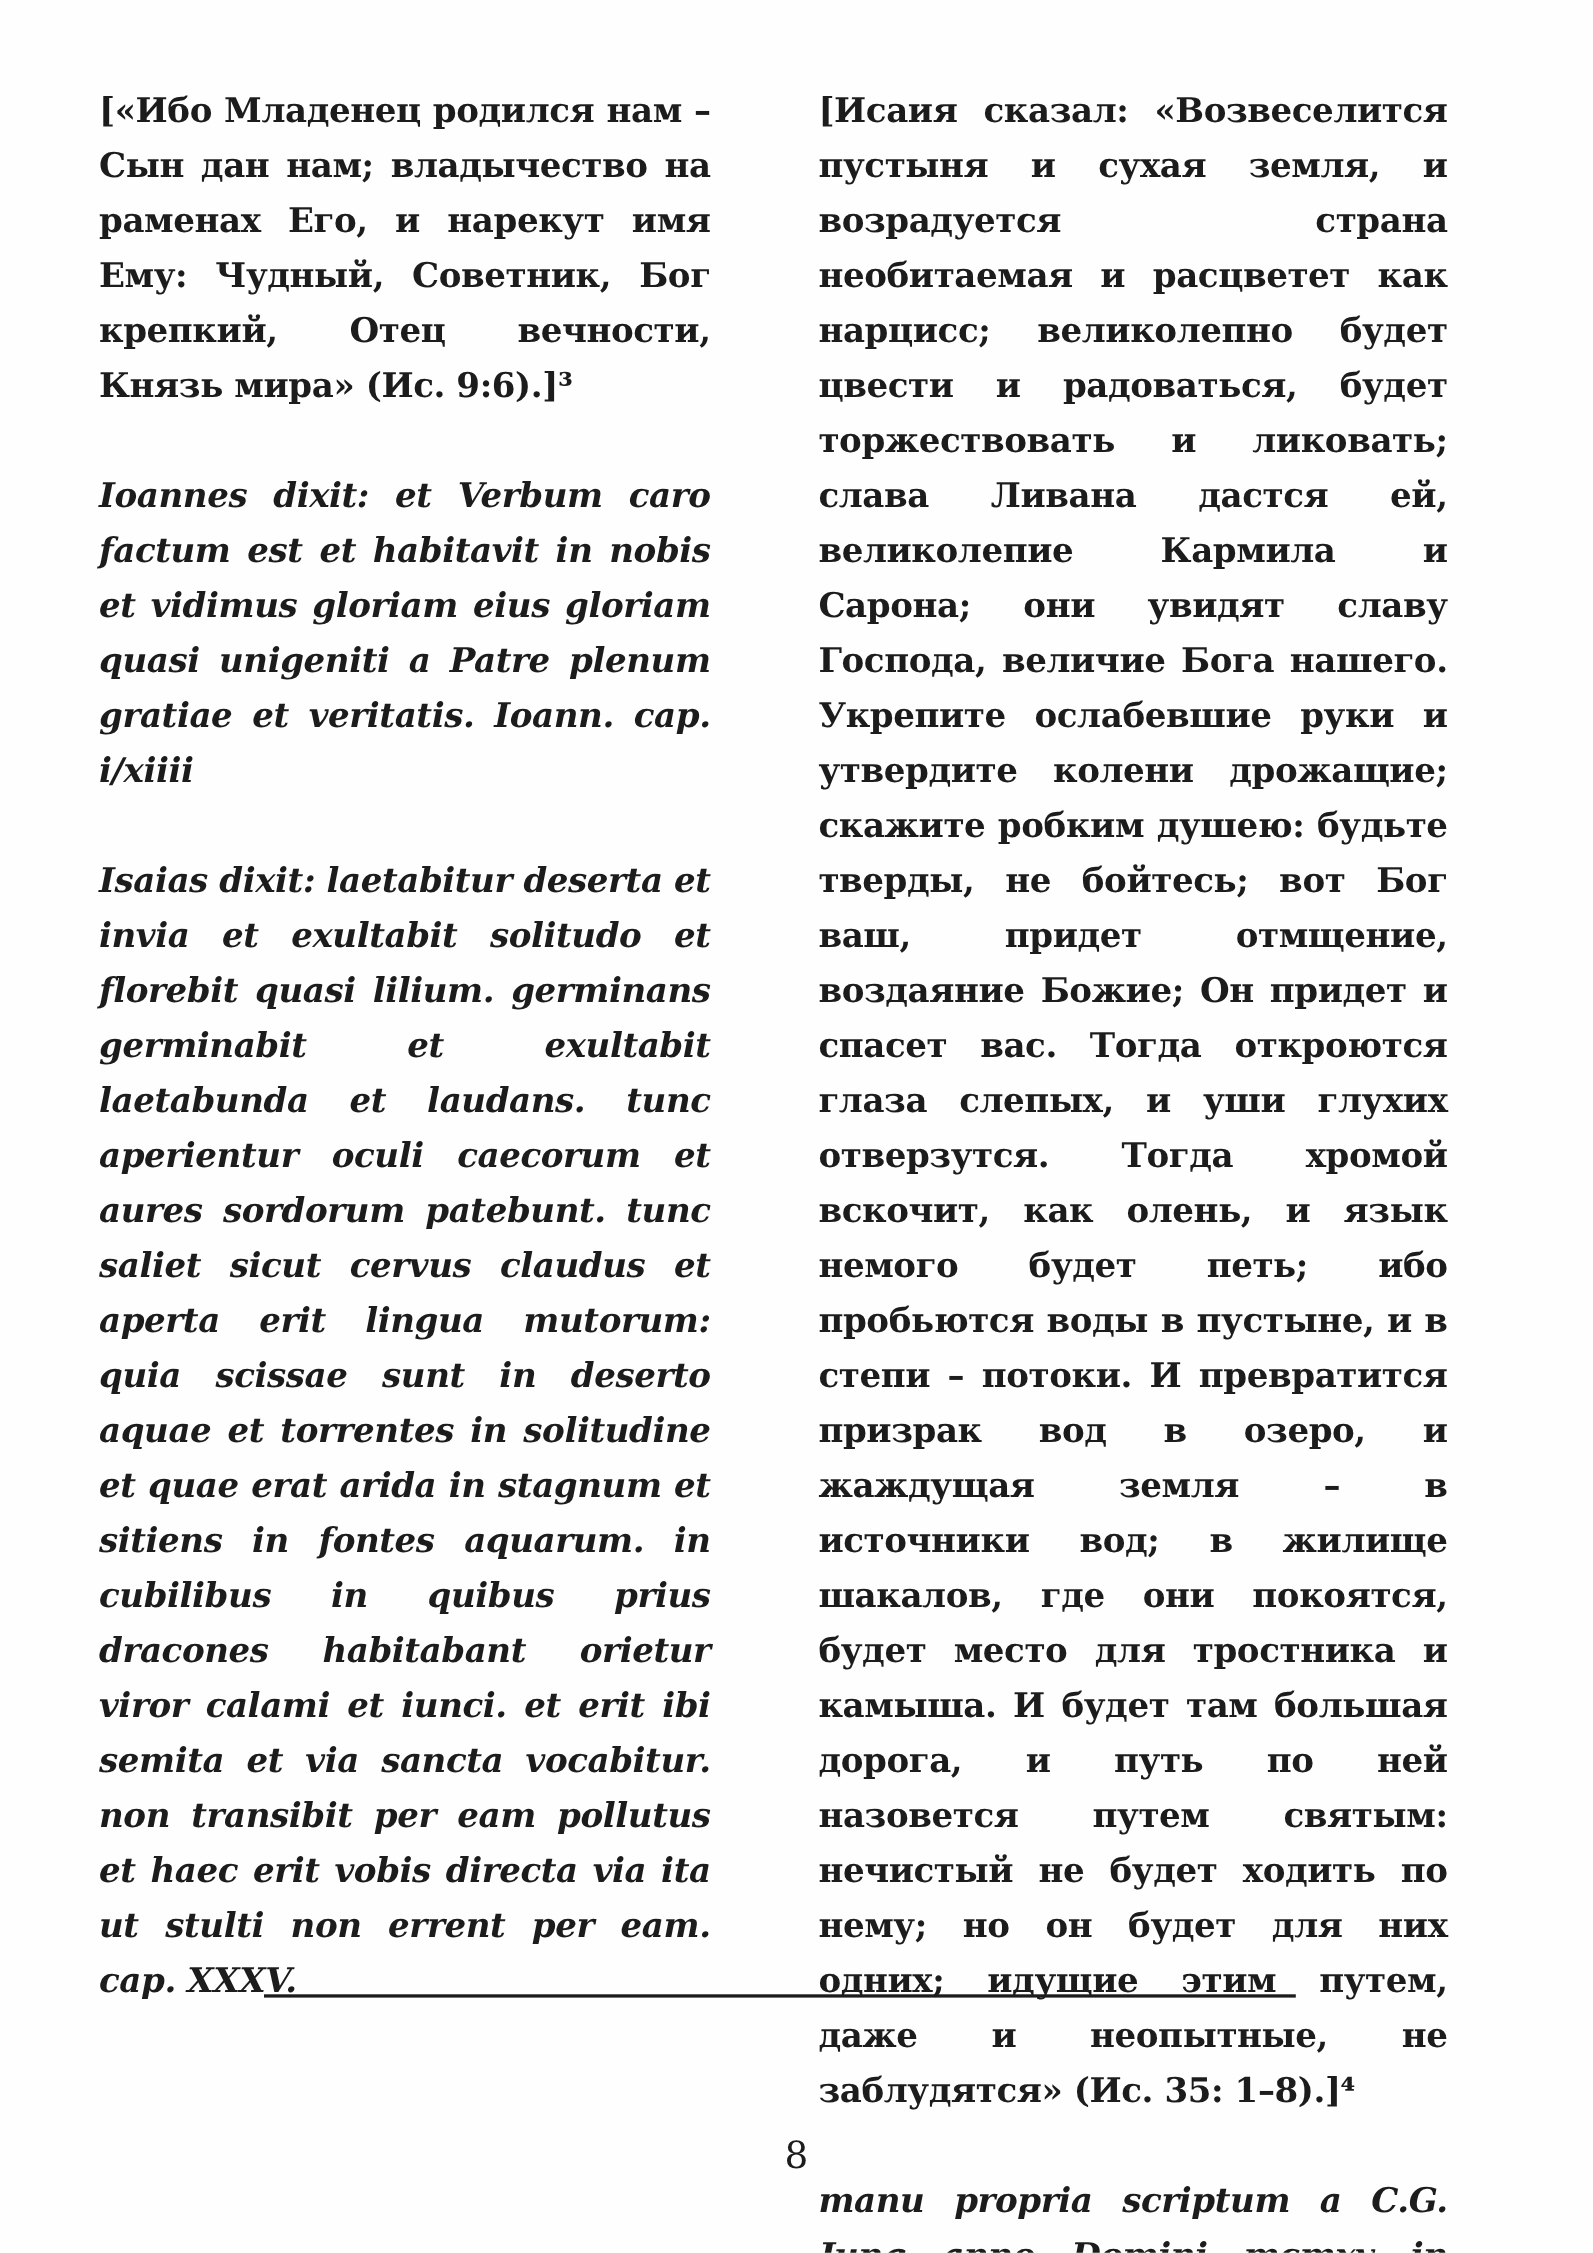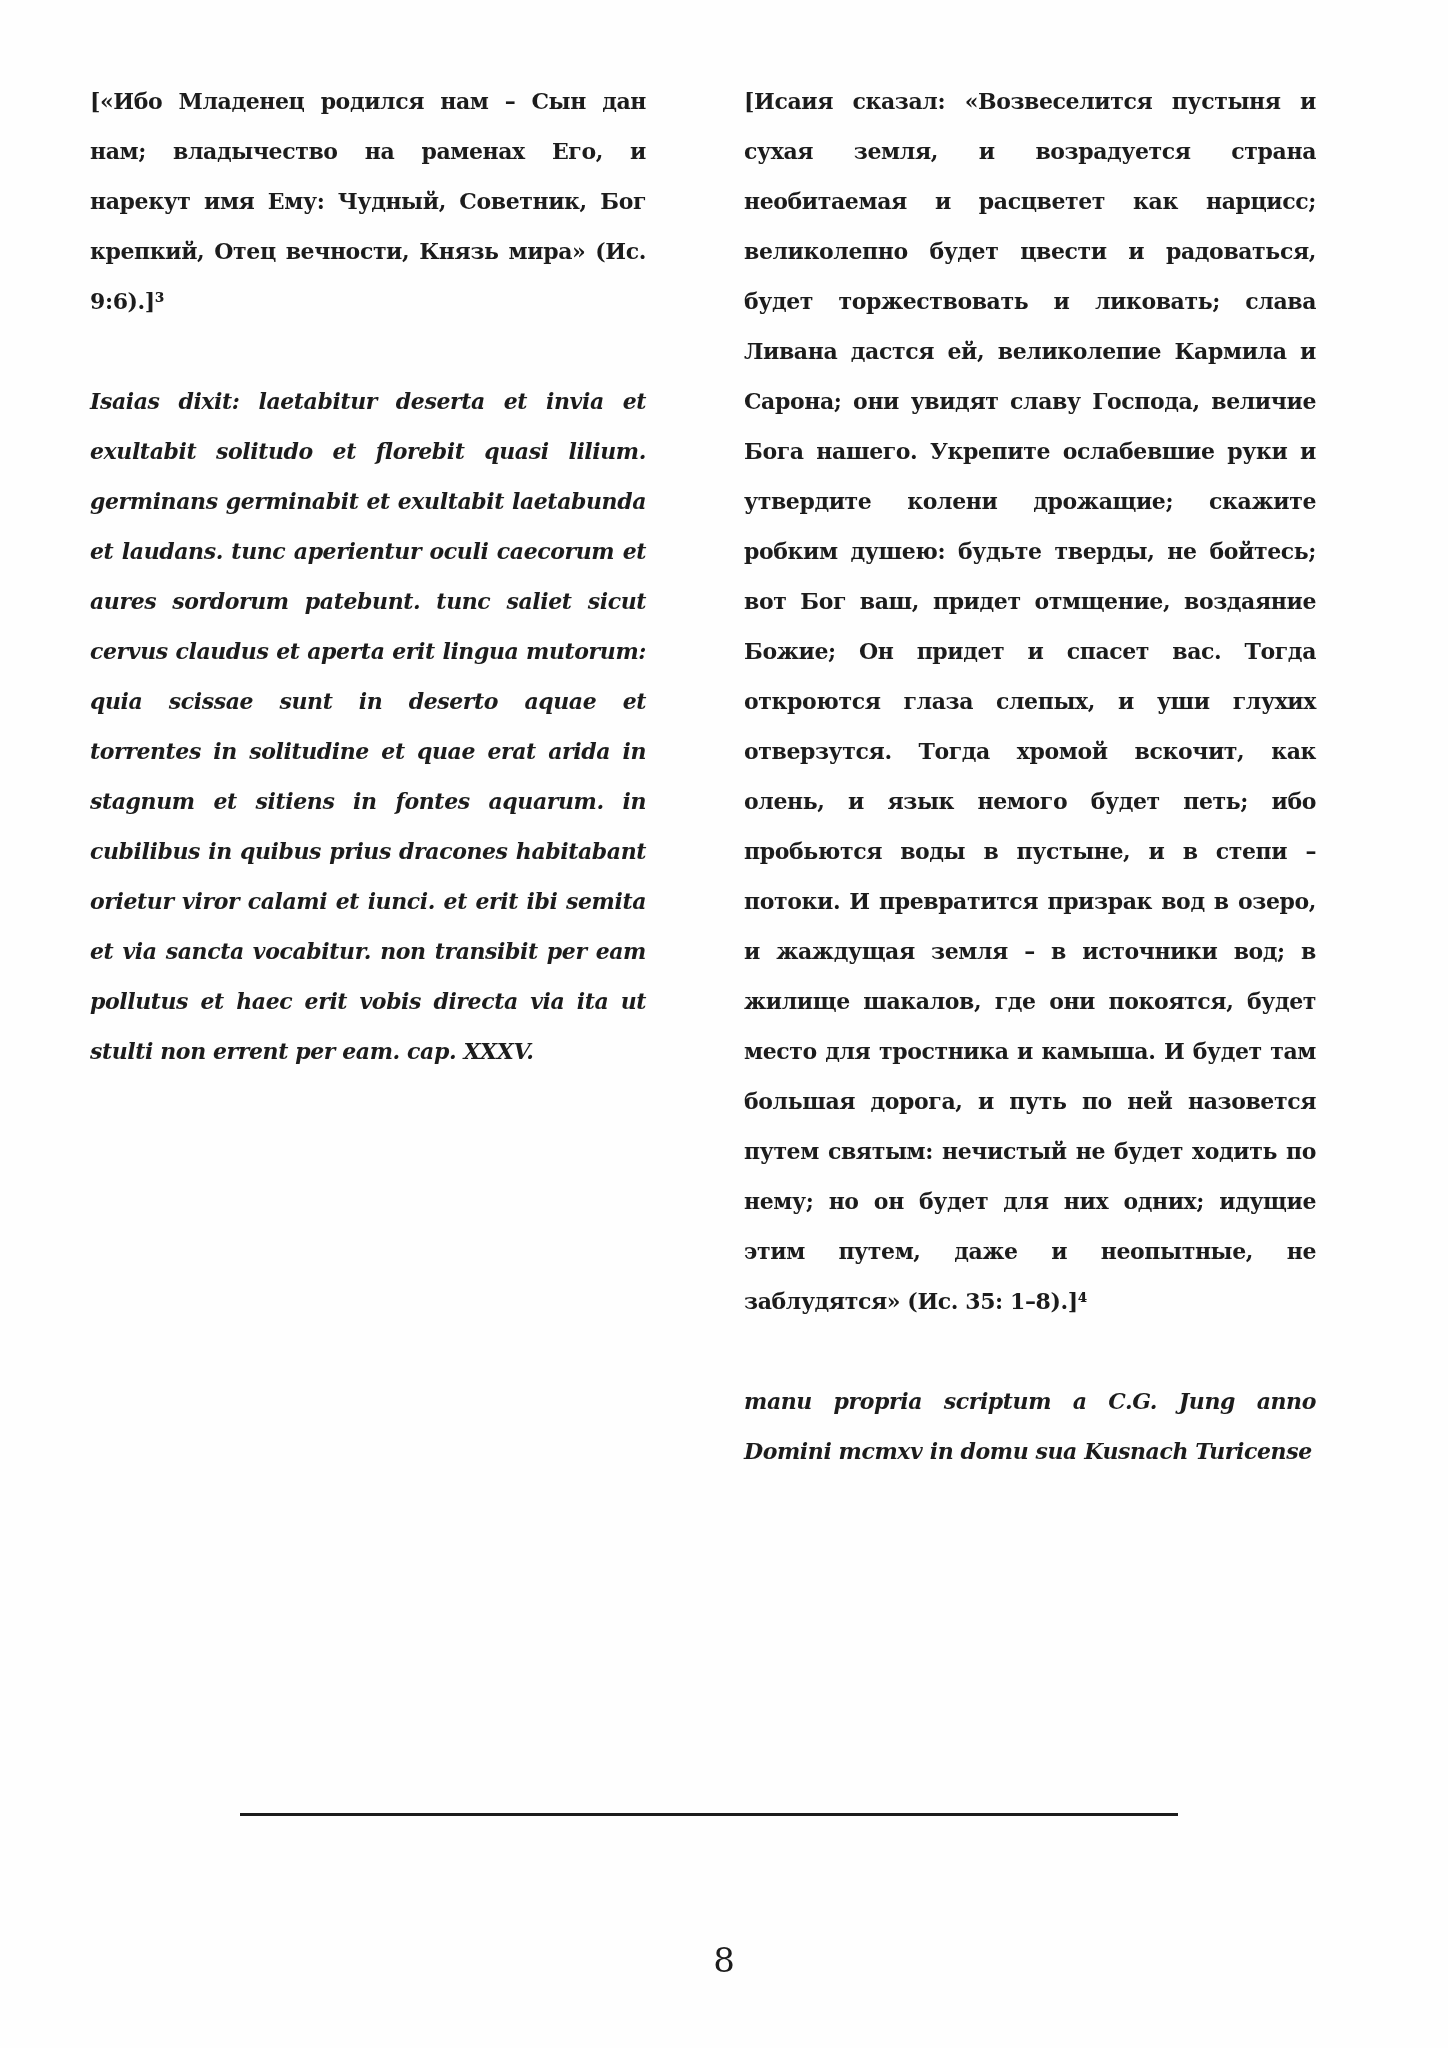--- a/index.html
+++ b/index.html
@@ -18,21 +18,21 @@
     overflow: hidden;
   }
   .col {
     position: absolute;
     top: 76px;
   }
   .col-left  { left: 90px;  width: 556px; }
   .col-right { left: 744px; width: 572px; }
   p.block {
     margin: 0 0 50px 0;
-    font-size: 22px;
+    font-size: 31px;
     line-height: 50px;
     font-weight: 700;
     text-align: justify;
     letter-spacing: -0.4px;
     color: #1c1c1c;
   }
   p.latin {
     font-style: italic;
   }
   .footnote-rule {
@@ -55,20 +55,21 @@
     font-family: "DejaVu Serif", serif;
   }
 </style>
 </head>
 <body>
 
 <div class="sheet">
 
   <div class="col col-left">
     <p class="block">[«Ибо Младенец родился нам – Сын дан нам; владычество на раменах Его, и нарекут имя Ему: Чудный, Советник, Бог крепкий, Отец вечности, Князь мира» (Ис. 9:6).]³</p>
+    <p class="block latin">Ioannes dixit: et Verbum caro factum est et habitavit in nobis et vidimus gloriam eius gloriam quasi unigeniti a Patre plenum gratiae et veritatis. Ioann. cap. i/xiiii</p>
     <p class="block latin">Isaias dixit: laetabitur deserta et invia et exultabit solitudo et florebit quasi lilium. germinans germinabit et exultabit laetabunda et laudans. tunc aperientur oculi caecorum et aures sordorum patebunt. tunc saliet sicut cervus claudus et aperta erit lingua mutorum: quia scissae sunt in deserto aquae et torrentes in solitudine et quae erat arida in stagnum et sitiens in fontes aquarum. in cubilibus in quibus prius dracones habitabant orietur viror calami et iunci. et erit ibi semita et via sancta vocabitur. non transibit per eam pollutus et haec erit vobis directa via ita ut stulti non errent per eam. cap. XXXV.</p>
   </div>
 
   <div class="col col-right">
     <p class="block">[Исаия сказал: «Возвеселится пустыня и сухая земля, и возрадуется страна необитаемая и расцветет как нарцисс; великолепно будет цвести и радоваться, будет торжествовать и ликовать; слава Ливана дастся ей, великолепие Кармила и Сарона; они увидят славу Господа, величие Бога нашего. Укрепите ослабевшие руки и утвердите колени дрожащие; скажите робким душею: будьте тверды, не бойтесь; вот Бог ваш, придет отмщение, воздаяние Божие; Он придет и спасет вас. Тогда откроются глаза слепых, и уши глухих отверзутся. Тогда хромой вскочит, как олень, и язык немого будет петь; ибо пробьются воды в пустыне, и в степи – потоки. И превратится призрак вод в озеро, и жаждущая земля – в источники вод; в жилище шакалов, где они покоятся, будет место для тростника и камыша. И будет там большая дорога, и путь по ней назовется путем святым: нечистый не будет ходить по нему; но он будет для них одних; идущие этим путем, даже и неопытные, не заблудятся» (Ис. 35: 1–8).]⁴</p>
     <p class="block latin">manu propria scriptum a C.G. Jung anno Domini mcmxv in domu sua Kusnach Turicense</p>
 
   </div>
 
   <div class="footnote-rule"></div>

